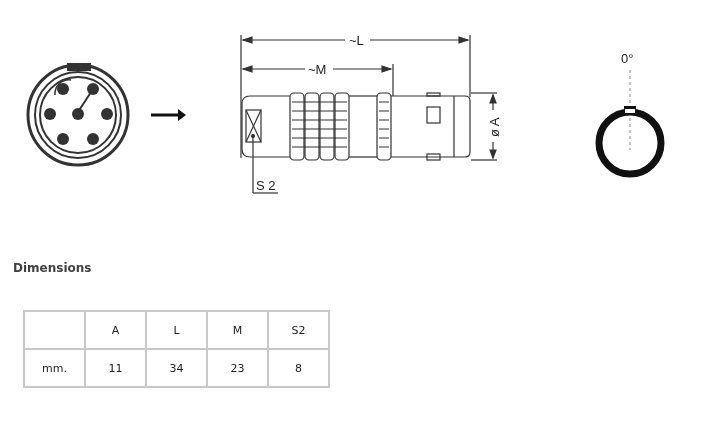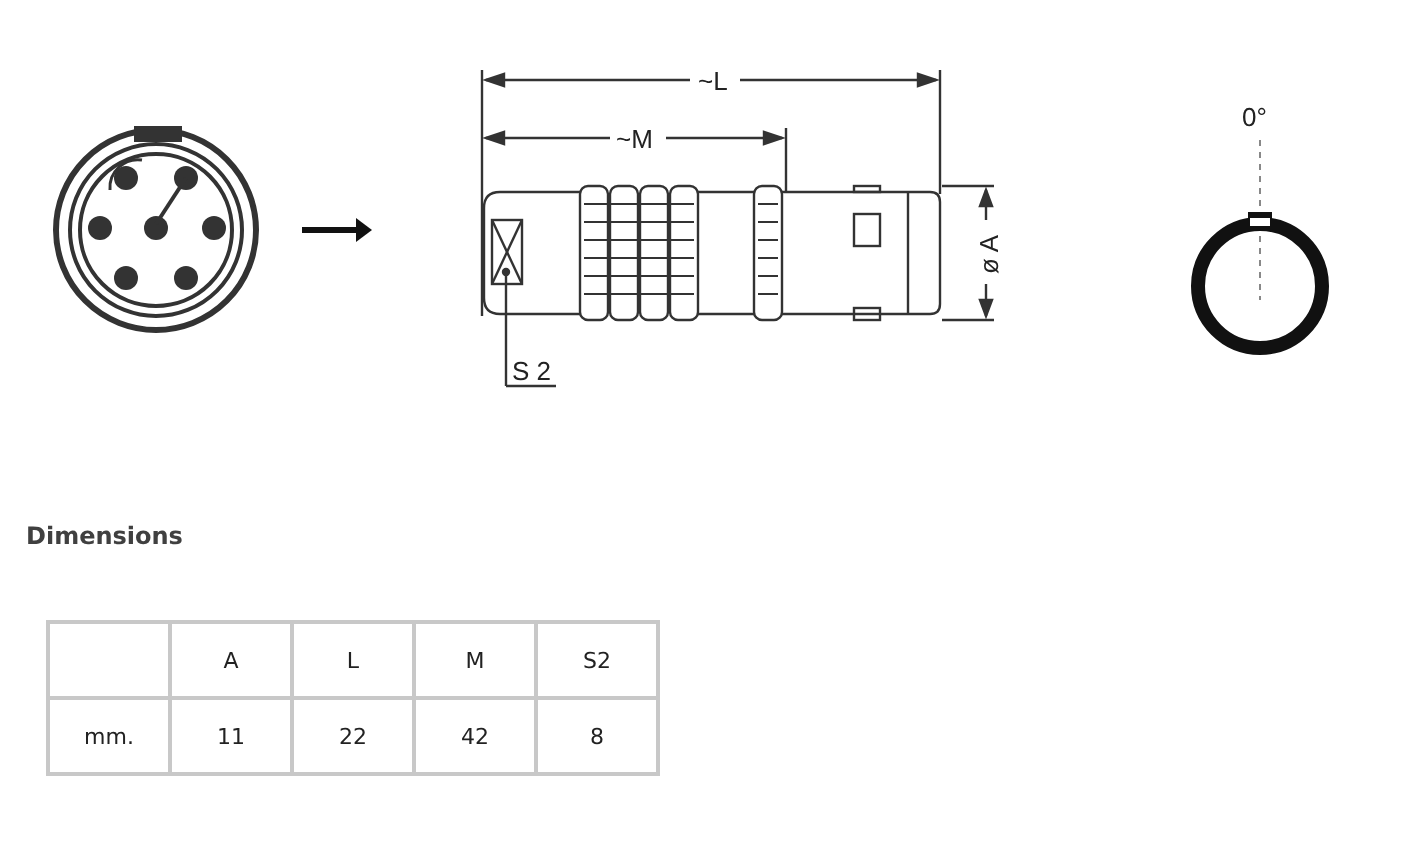--- a/index.html
+++ b/index.html
@@ -120,18 +120,18 @@
       <tr>
     <td></td>
     <td>A</td>
     <td>L</td>
     <td>M</td>
     <td>S2</td>
   </tr>
   <tr>
     <td>mm.</td>
     <td>11</td>
-    <td>22</td>
-    <td>42</td>
+    <td>34</td>
+    <td>23</td>
     <td>8</td>
   </tr>
 </tbody>
   </table>
 
 </body></html>

